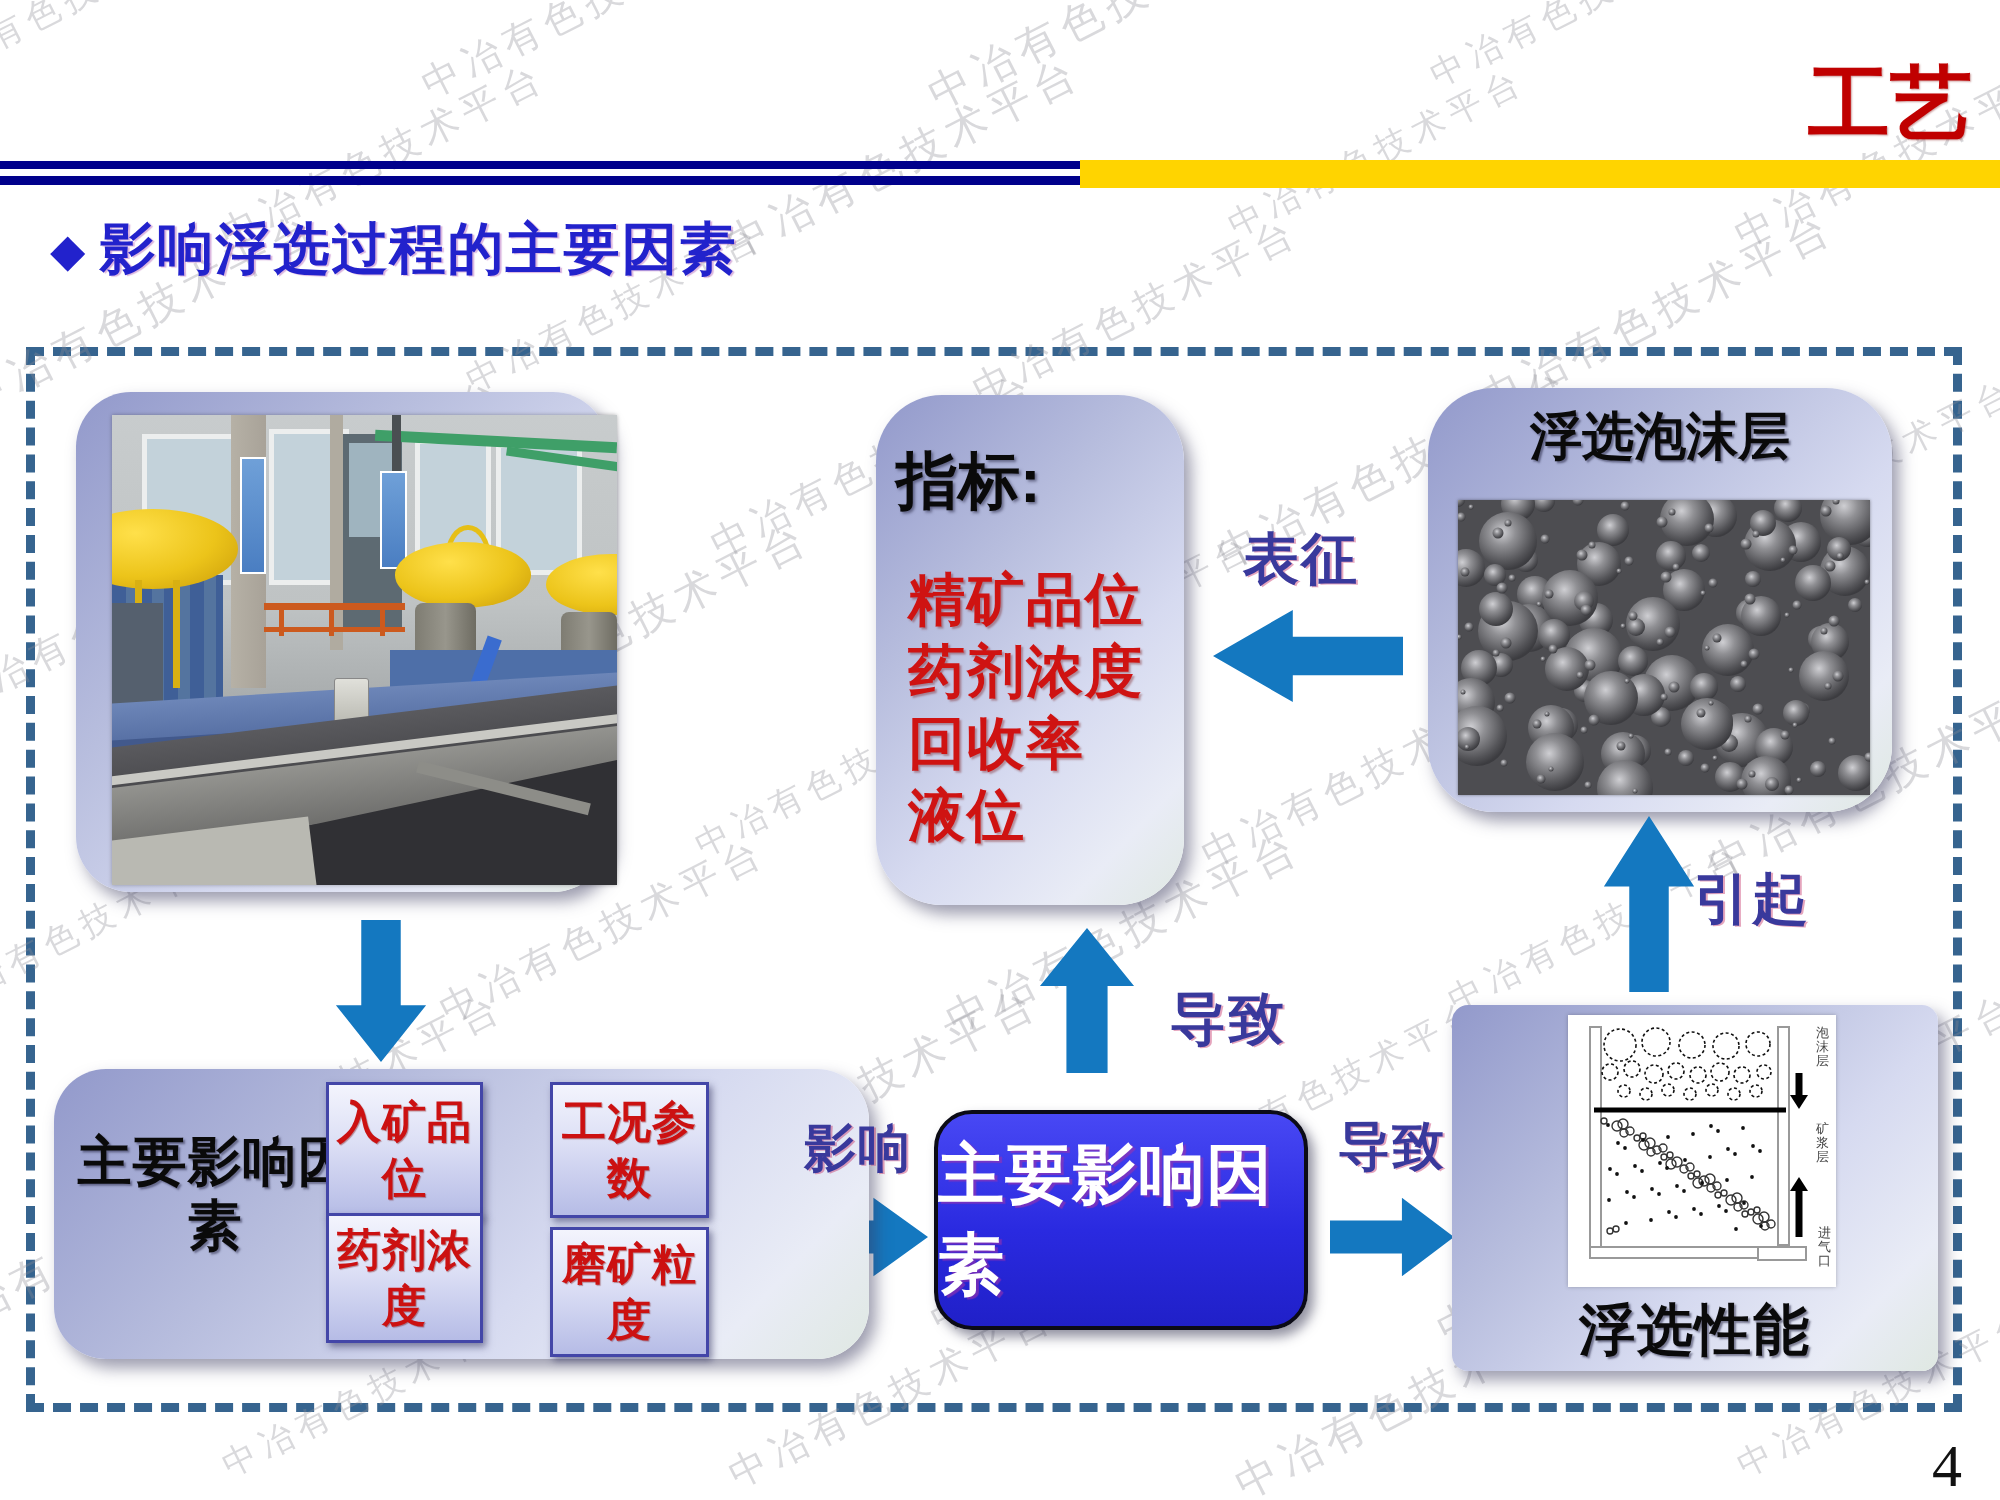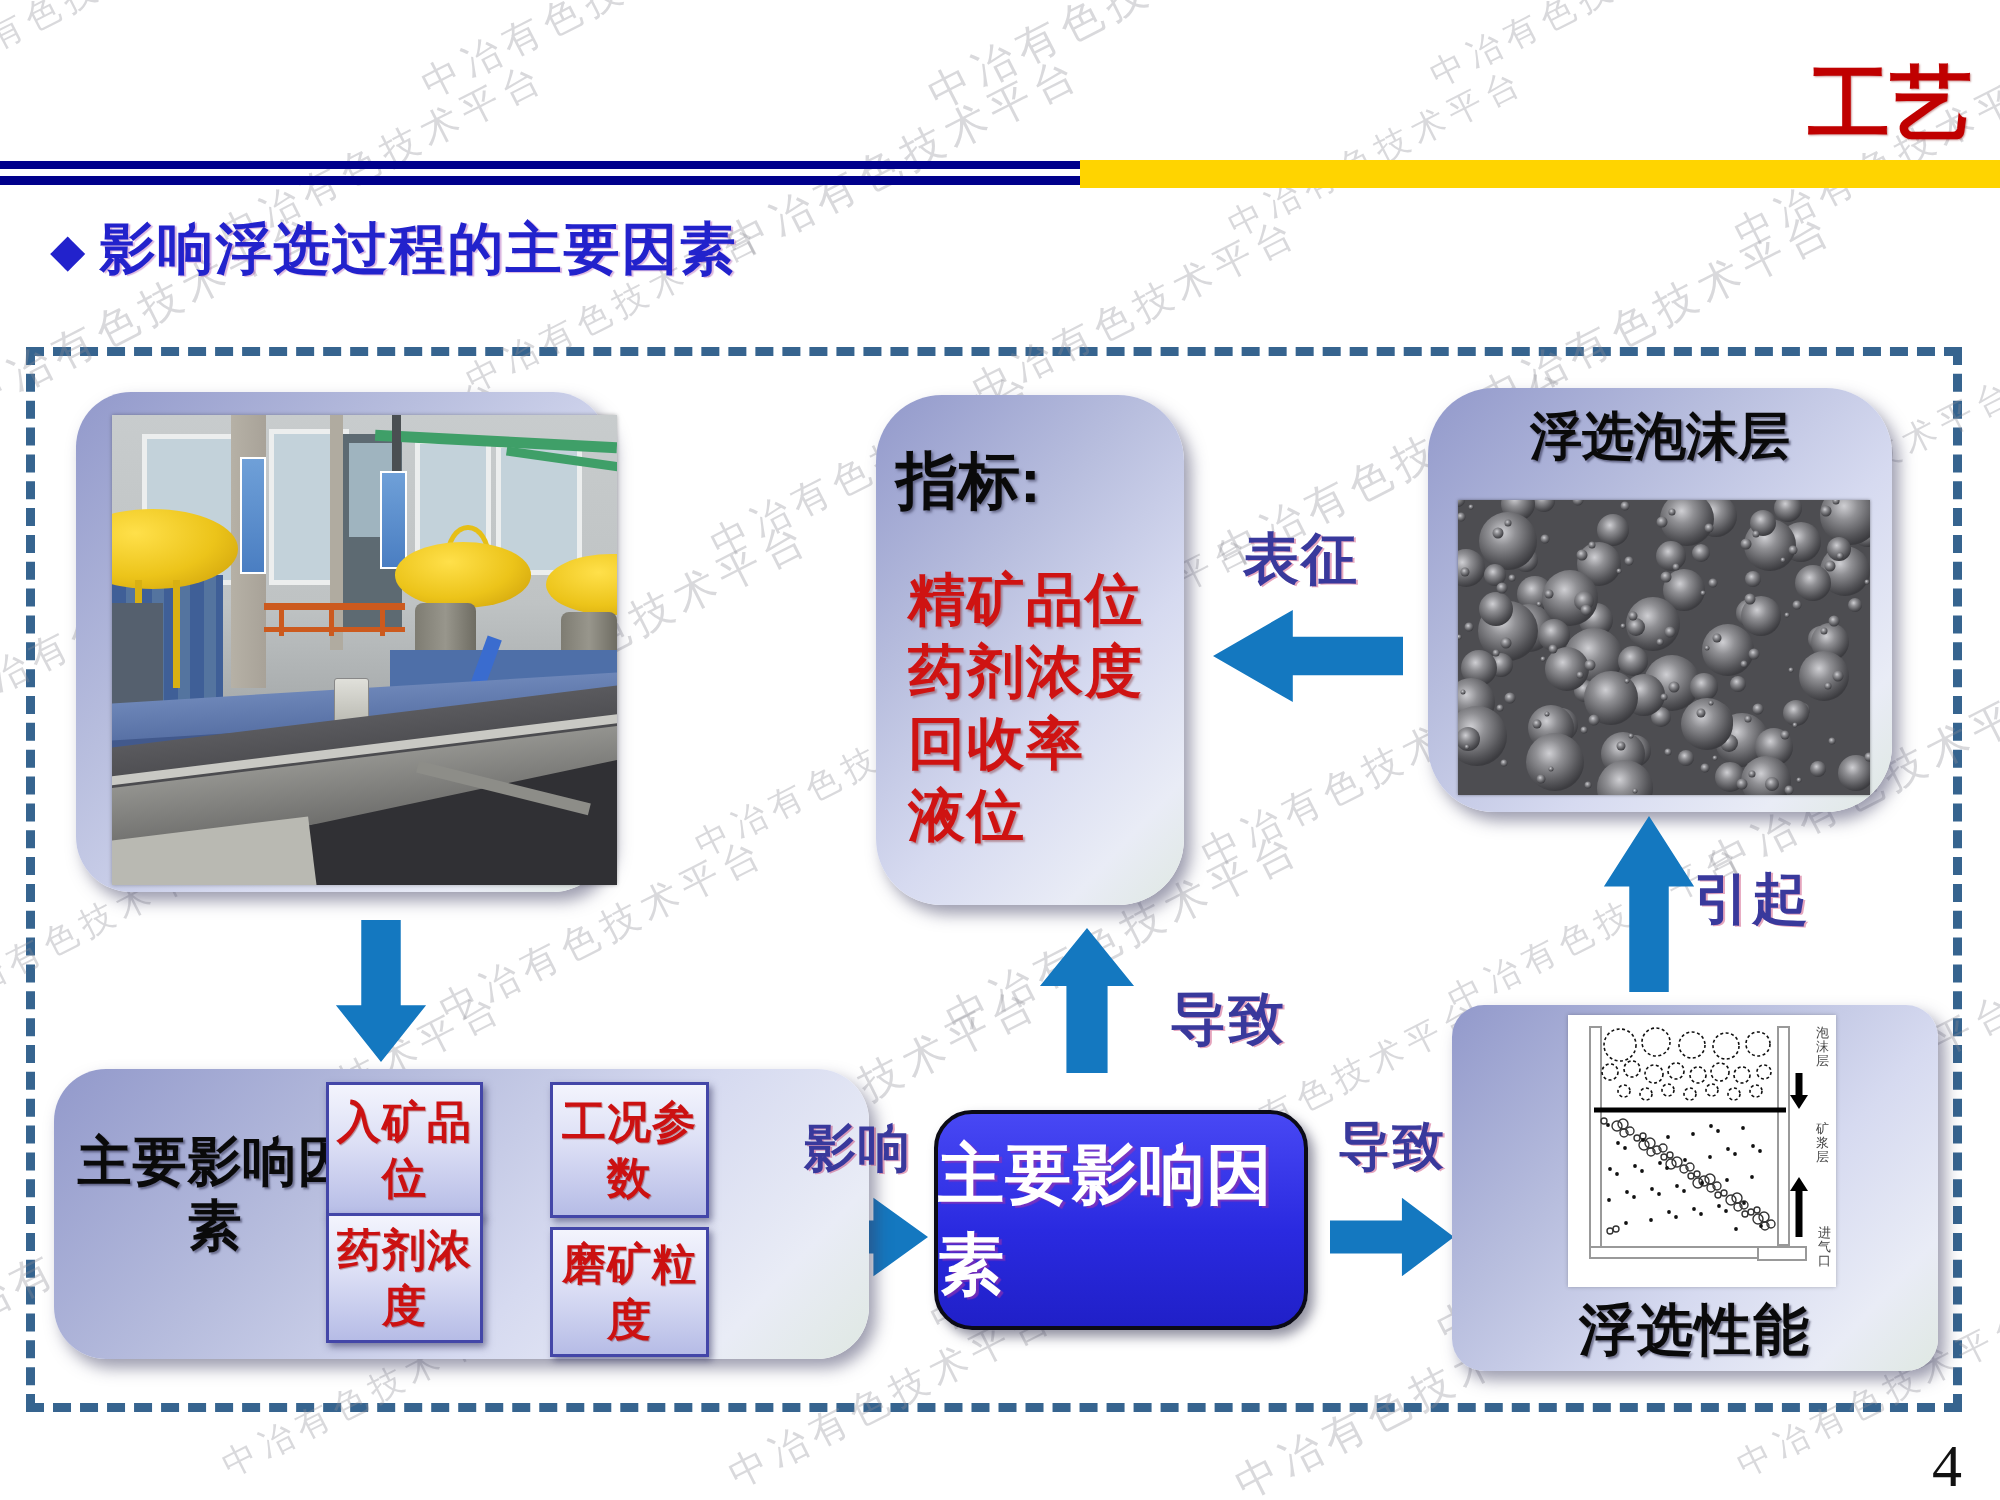--- a/index.html
+++ b/index.html
@@ -26,21 +26,21 @@
   
   .dash-box{position:absolute;left:26px;top:347px;width:1918px;height:1047px;
             border:9px dashed #36648f;z-index:2;}
   
   .card{position:absolute;background:linear-gradient(133deg,#9299cb 0%,#b8bede 35%,#d6daf0 62%,#e9ecf6 85%,#dfe8e2 100%);
         box-shadow:7px 9px 16px rgba(60,60,95,.5);z-index:4;}
   .photo-card{left:76px;top:392px;width:532px;height:500px;border-radius:55px;}
   .ind-card{left:876px;top:395px;width:308px;height:510px;border-radius:66px;}
   .froth-card{left:1428px;top:388px;width:464px;height:424px;border-radius:66px;}
   .factors-card{left:54px;top:1069px;width:815px;height:290px;border-radius:52px;}
-  .perf-card{left:1452px;top:1005px;width:486px;height:366px;border-radius:32px;font-family:Liberation Serif, serif;}
+  .perf-card{left:1452px;top:1005px;width:486px;height:366px;border-radius:16px;font-family:Liberation Serif, serif;}
   
   .ind-heading{position:absolute;left:20px;top:44px;font-size:62px;font-weight:bold;color:#0a0a0a;
                text-shadow:2px 2px 3px rgba(40,40,70,.55);}
   .ind-items{position:absolute;left:32px;top:168px;}
   .ind-item{font-size:57px;font-weight:bold;color:#cf1312;line-height:72px;letter-spacing:2px;
             text-shadow:2px 2px 2px rgba(110,0,0,.35);}
   
   .froth-title{position:absolute;left:0;top:14px;width:100%;text-align:center;font-size:52px;
                font-weight:bold;color:#0a0a0a;text-shadow:2px 2px 2px rgba(40,40,70,.55);}
   .froth-photo{position:absolute;left:30px;top:112px;width:412px;height:295px;box-shadow:0 0 3px rgba(0,0,0,.4);}

